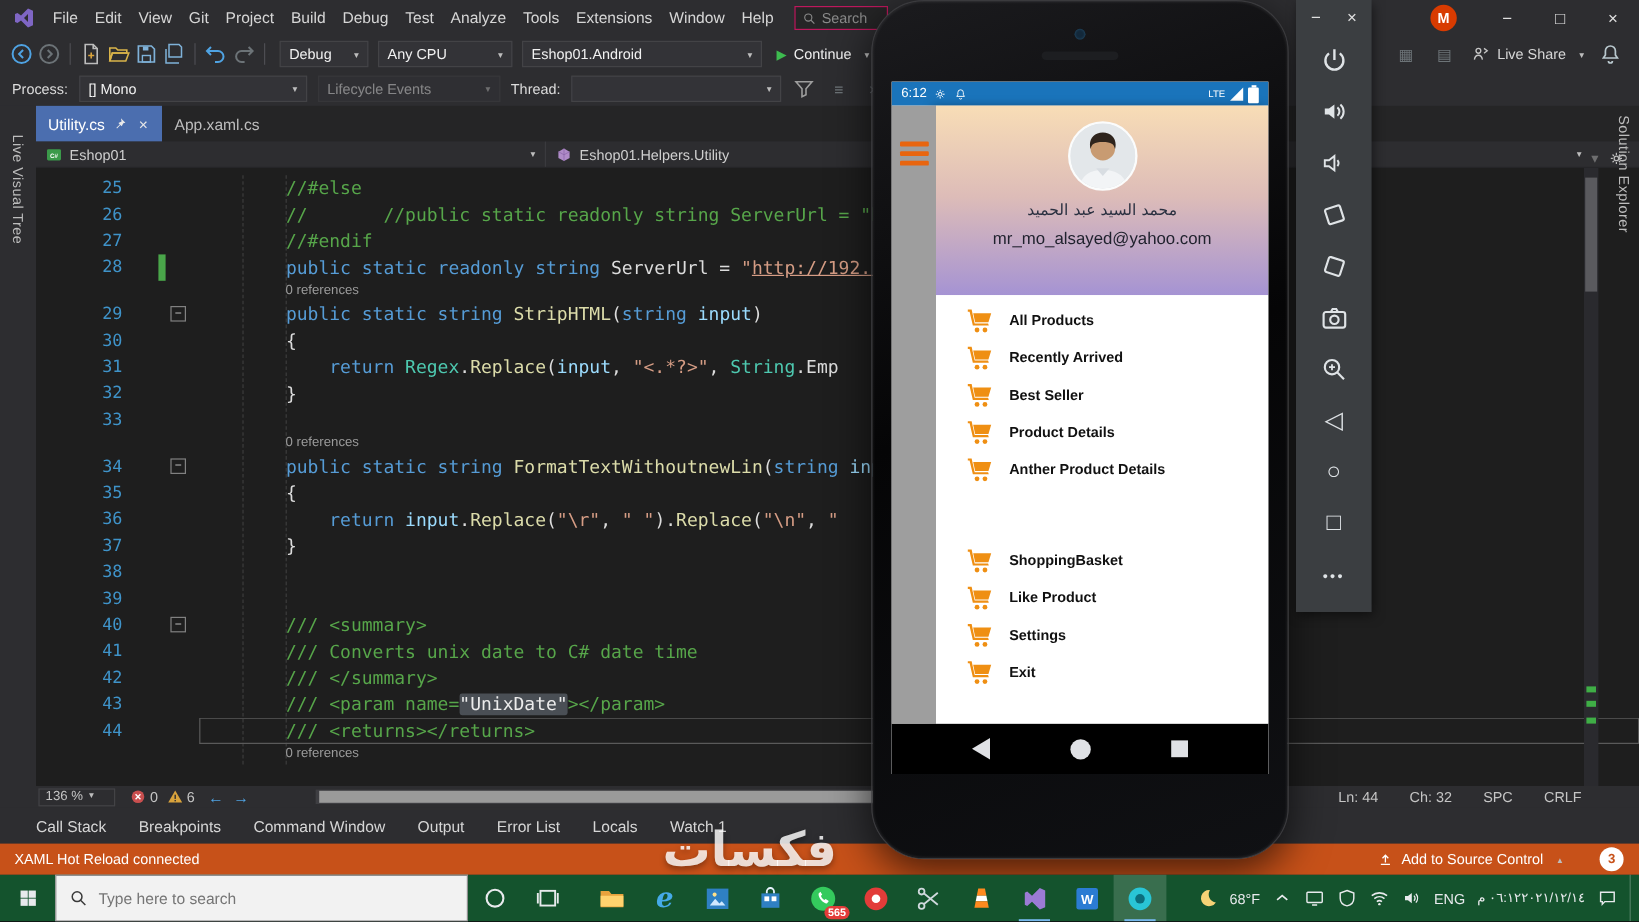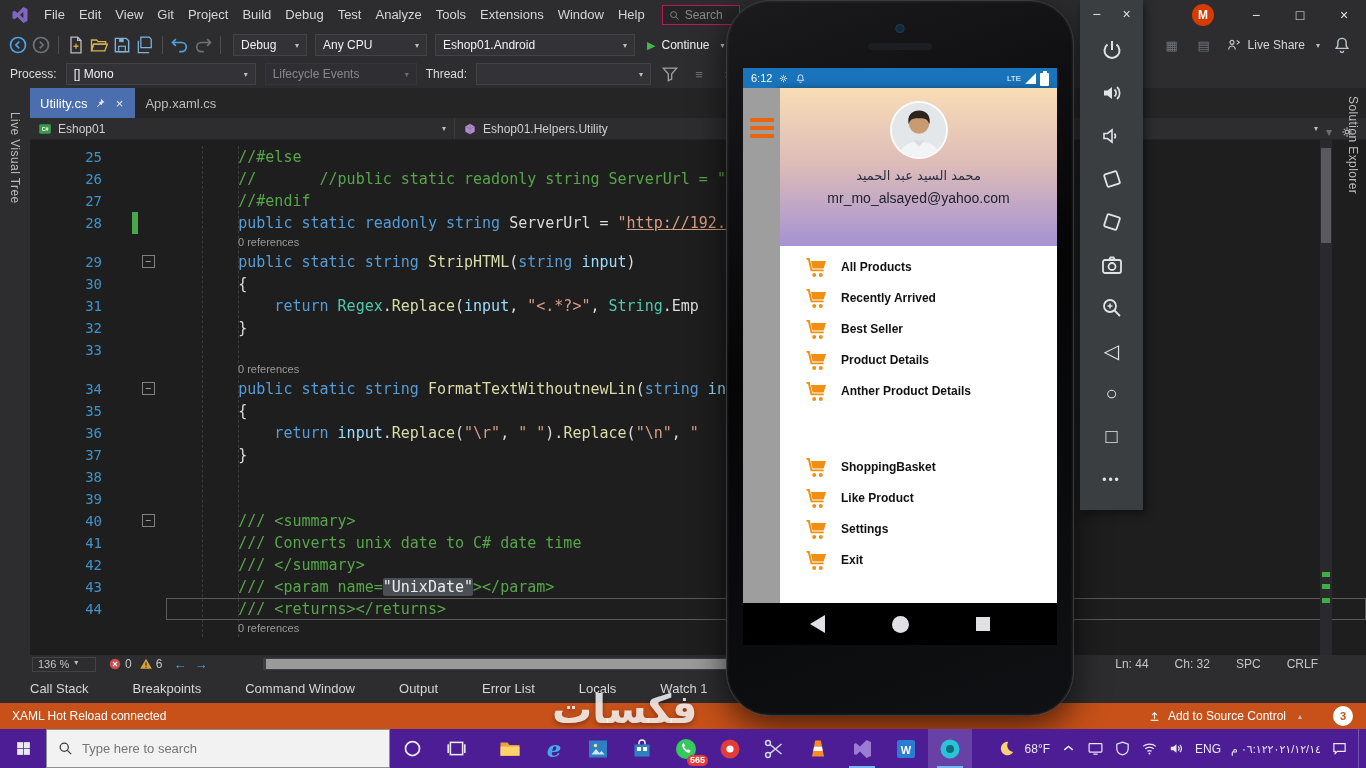--- a/index.html
+++ b/index.html
@@ -88,31 +88,31 @@
 .status-strip{position:absolute;left:0;top:655px;width:1366px;height:18px;background:#2d2d30;display:flex;align-items:center;font-size:11px;color:#c5c5c5;z-index:4}
 .zoom-combo{margin-left:32px;width:64px;height:15px;border:1px solid #434346;background:#2d2d30;display:flex;align-items:flex-start;padding:0 5px;margin-right:12px}
 .st-ico{width:14px;height:14px}
 .st-num{margin:0 7px 0 3px;font-size:12px}
 .st-arrow{color:#4fa3e3;margin:0 4px;font-size:13px}
 .h-scroll{margin-left:52px;width:700px;height:12px;background:#3e3e42;position:relative}
 .h-thumb{position:absolute;left:3px;top:1px;width:690px;height:10px;background:#9a9a9a}
 .st-right{margin-left:auto;display:flex;gap:26px;margin-right:48px;font-size:12px}
 
 
-.panel-tabs{position:absolute;left:0;top:673px;width:1366px;height:30px;background:#2d2d30;display:flex;align-items:center;gap:44px;padding-left:30px;z-index:4}
+.panel-tabs{position:absolute;left:0;top:673px;width:1366px;height:30px;background:#2d2d30;display:flex;align-items:center;gap:27px;padding-left:30px;z-index:4}
 .panel-tab{font-size:13px;color:#d6d6d6;cursor:default;white-space:nowrap}
 
 
 .notify-bar{position:absolute;left:0;top:703px;width:1366px;height:26px;background:#c75119;color:#fff;font-size:12px;display:flex;align-items:center;padding:0 12px;z-index:4}
 .notify-action{margin-left:auto;display:flex;align-items:center;gap:7px;margin-right:52px}
 .na-ico{width:13px;height:13px;color:#fff}
 .notify-badge{position:absolute;right:13px;top:3px;width:20px;height:20px;border-radius:50%;background:#fff;color:#c75119;font-weight:bold;font-size:11px;display:flex;align-items:center;justify-content:center}
 
 
-.taskbar{position:absolute;left:0;top:729px;width:1366px;height:39px;background:#4c1d95;display:flex;align-items:center;z-index:60}
+.taskbar{position:absolute;left:0;top:729px;width:1366px;height:39px;background:#14532d;display:flex;align-items:center;z-index:60}
 .tb-start{width:46px;height:39px;display:flex;align-items:center;justify-content:center;color:#e8eaed}
 .start-ico{width:17px;height:17px}
 .tb-search{width:344px;height:39px;background:#f2f2f2;border:1px solid #8f8f8f;display:flex;align-items:center;gap:9px;padding:0 11px}
 .tbs-ico{width:15px;height:15px;color:#3a3a3a}
 .tb-search input{flex:1;border:0;outline:0;background:transparent;font-size:13px;color:#444;font-family:"Liberation Sans",sans-serif}
 .tb-app{width:44px;height:39px;display:flex;align-items:center;justify-content:center;position:relative;color:#e8eaed}
 .tb-app svg{width:24px;height:24px}
 .tb-app.sys svg{width:21px;height:21px}
 .tb-apps{display:flex;margin-left:10px}
 .tb-app.running::after{content:"";position:absolute;bottom:0;left:9px;right:9px;height:2px;background:#76b9ed}

